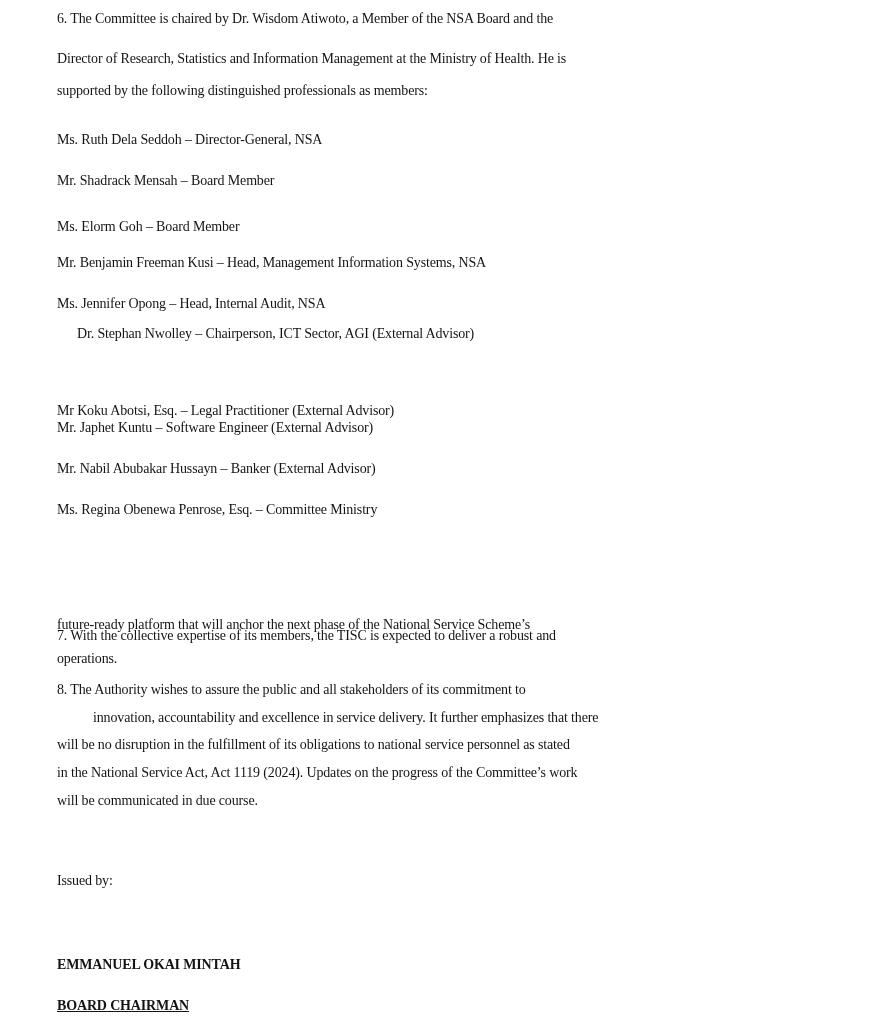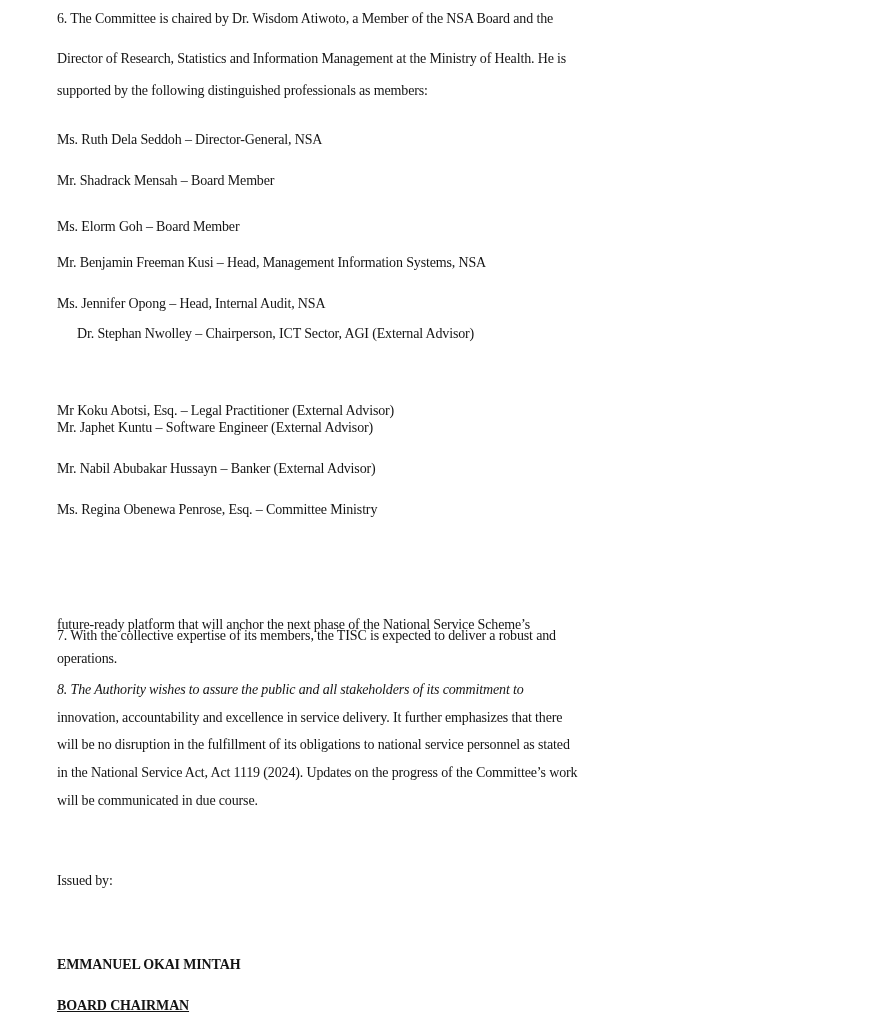--- a/index.html
+++ b/index.html
@@ -49,22 +49,22 @@
   <div class="line" style="top:499px;">Ms. Regina Obenewa Penrose, Esq. – Committee Ministry</div>
 </div>
 
 <div>
   <div class="line" style="top:582px;margin-top:43px;">7. With the collective expertise of its members, the TISC is expected to deliver a robust and</div>
   <div class="line" style="top:614px;">future-ready platform that will anchor the next phase of the National Service Scheme’s</div>
   <div class="line" style="top:648px;text-align:center;">operations.</div>
 </div>
 
 <div>
-  <div class="line" style="top:679px;font-style:italic;">8. The Authority wishes to assure the public and all stakeholders of its commitment to</div>
-  <div class="line" style="top:707px;">innovation, accountability and excellence in service delivery. It further emphasizes that there</div>
+  <div class="line" style="top:679px;">8. The Authority wishes to assure the public and all stakeholders of its commitment to</div>
+  <div class="line" style="top:707px;margin-left:36px;">innovation, accountability and excellence in service delivery. It further emphasizes that there</div>
   <div class="line" style="top:734px;">will be no disruption in the fulfillment of its obligations to national service personnel as stated</div>
   <div class="line" style="top:762px;">in the National Service Act, Act 1119 (2024). Updates on the progress of the Committee’s work</div>
   <div class="line" style="top:790px;">will be communicated in due course.</div>
 </div>
 
 <div>
   <div class="line" style="top:870px;">Issued by:</div>
   <div class="line bold" style="top:954px;text-align:center;">EMMANUEL OKAI MINTAH</div>
   <div class="line bold" style="top:995px;text-decoration:underline;">BOARD CHAIRMAN</div>
 </div>

